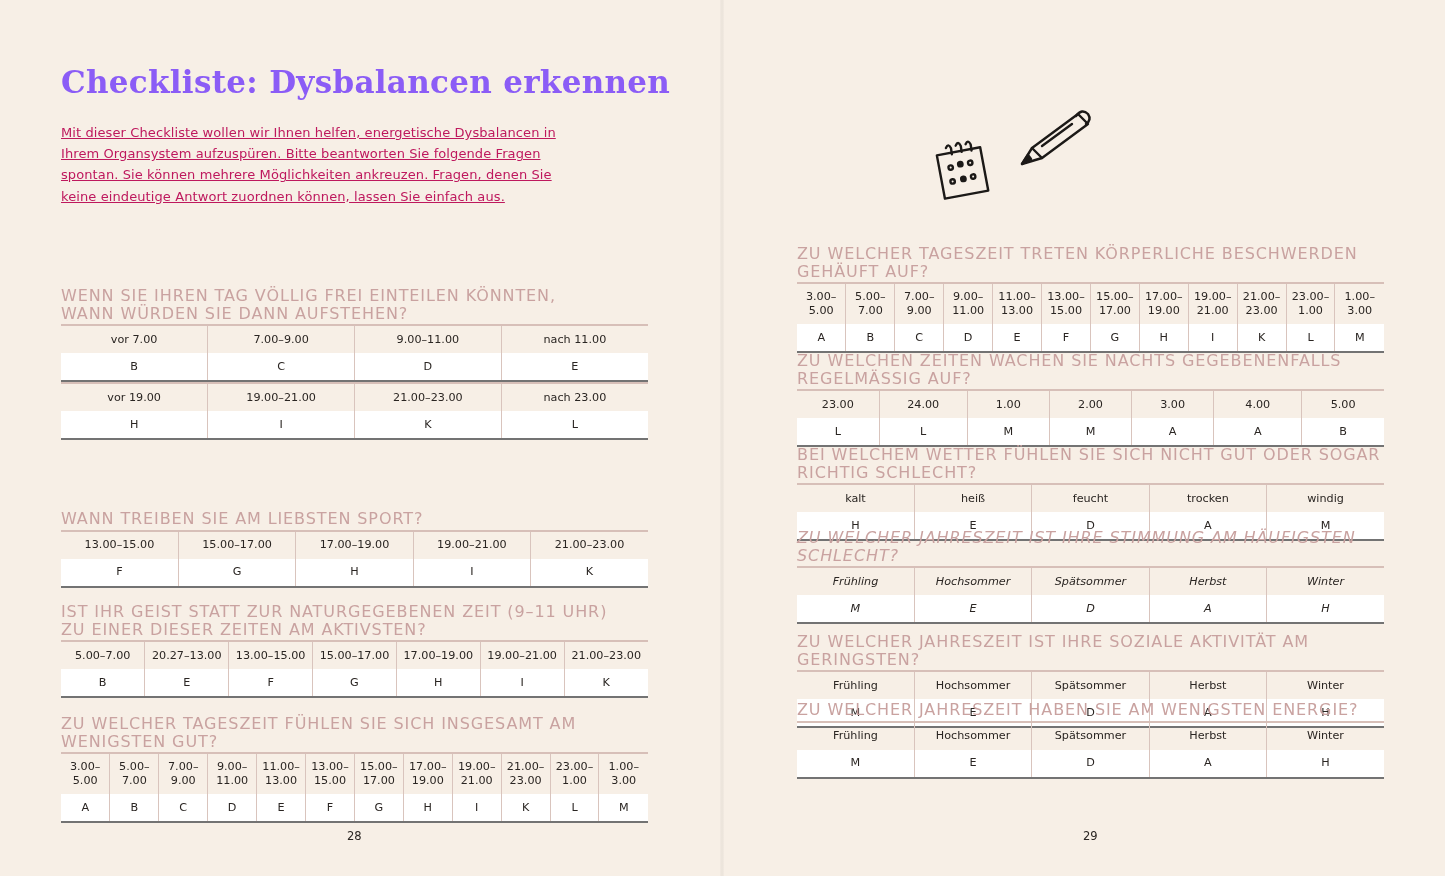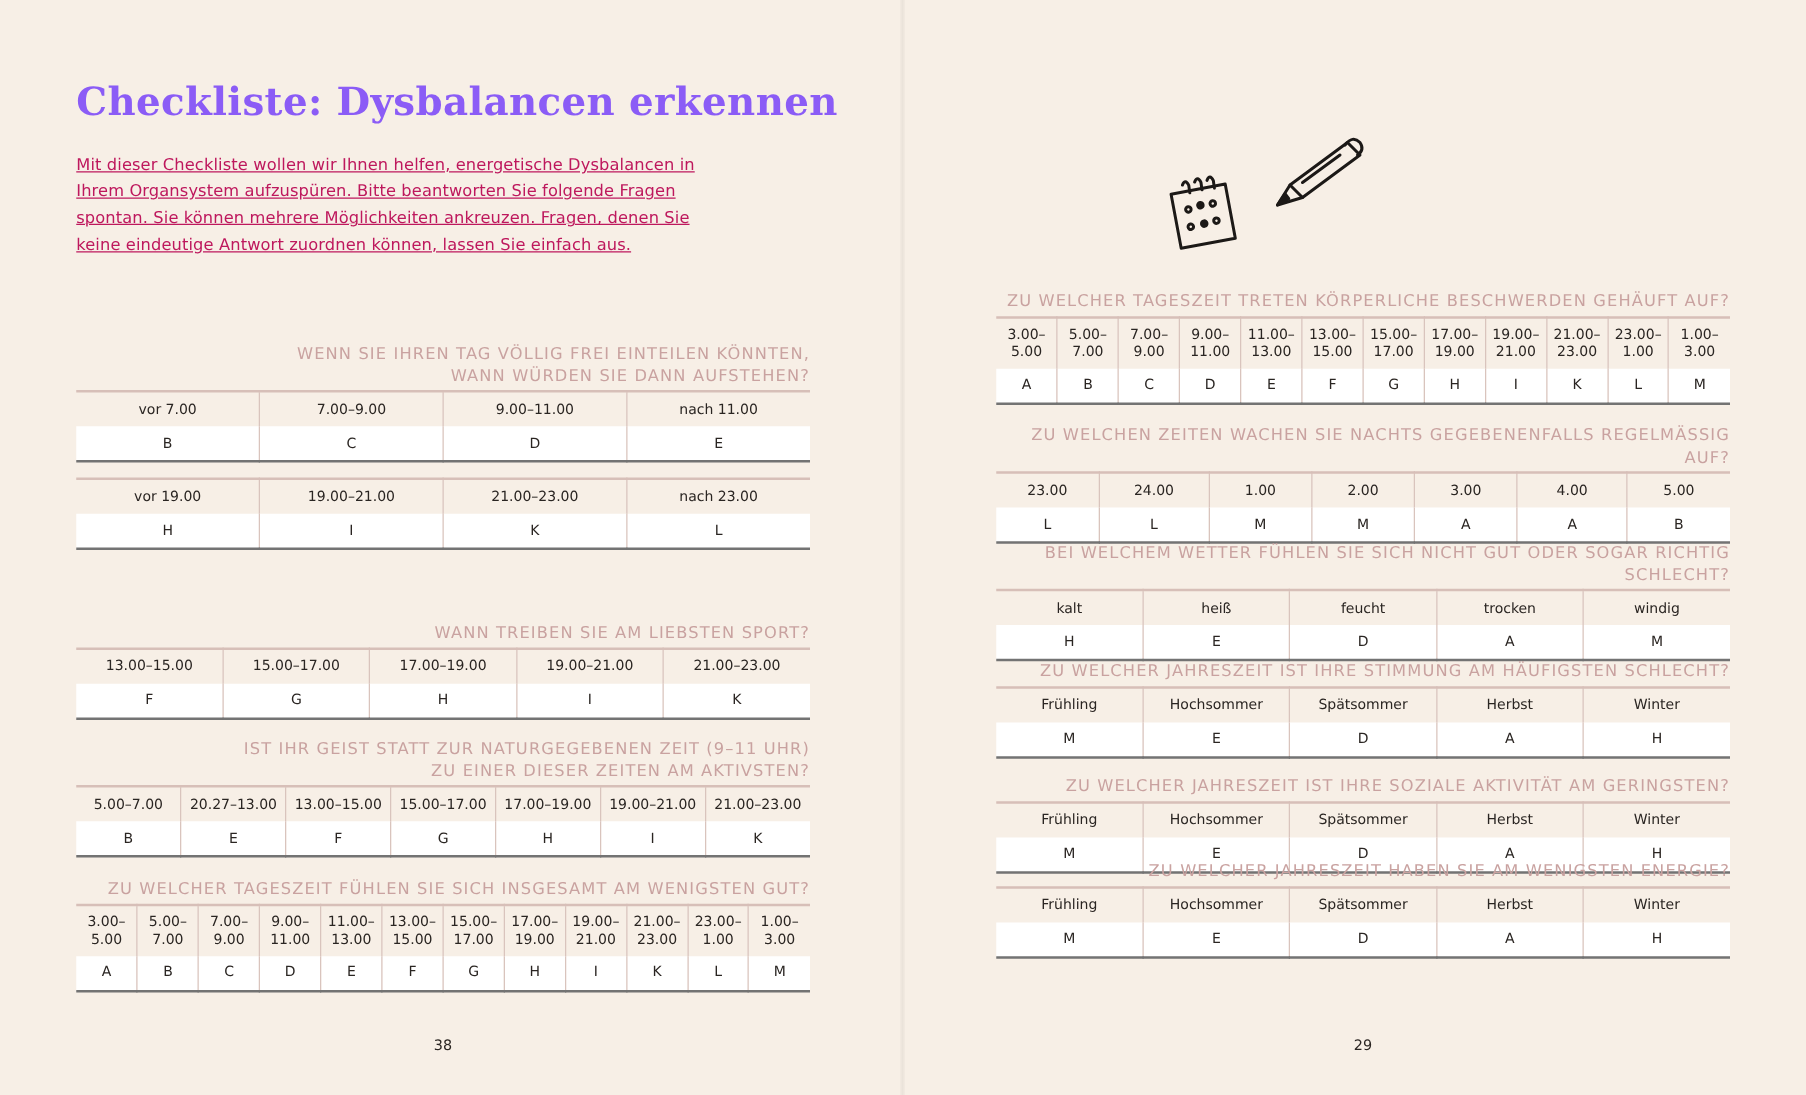--- a/index.html
+++ b/index.html
@@ -23,23 +23,23 @@
     font-family: "DejaVu Serif", serif; font-weight: bold;
     font-size: 31px; letter-spacing: 0.3px; color: #8b5cf6;
   }
   .intro {
     position: absolute; left: 61px; top: 122px; width: 520px; margin: 0;
     font-size: 13px; line-height: 21.2px; color: #be185d; letter-spacing: 0.1px; text-decoration: underline;
   }
 
   .block { position: absolute; }
   .q {
-    font-size: 13px; letter-spacing: 0.9px; color: #c9a2a0;
+    font-size: 16px; letter-spacing: 0.9px; color: #c9a2a0;
     text-transform: uppercase; line-height: 17.5px;
-    margin: 4px 0 2px 0; font-weight: normal; text-align: right;
+    margin: 16px 0 2px 0; font-weight: normal;
   }
   table.opts {
     border-collapse: collapse; width: 100%; table-layout: fixed;
     border-top: 2px solid #d7bfb8; border-bottom: 2px solid #737373;
   }
   table.opts td {
     text-align: center; font-size: 11.2px; color: #2a2522;
     border-left: 1px solid #d9c4bd; padding: 0; line-height: 14px;
   }
   table.opts td:first-child { border-left: none; }
@@ -188,21 +188,21 @@
       <td>H</td>
       <td>I</td>
       <td>K</td>
       <td>L</td>
       <td>M</td>
     </tr>
   </tbody>
     </table>
 </div>
 
-<div class="pgnum" style="left:347px;">38</div>
+<div class="pgnum" style="left:347px;">28</div>
 
 <svg class="icon-cal" width="62" height="66" viewBox="0 0 62 66">
   <g fill="none" stroke="#1c1917" stroke-width="2.4" stroke-linecap="round" stroke-linejoin="round" transform="rotate(-8 31 33)">
     <path d="M8 16 L52 14 L54 58 L10 60 Z"></path>
     <path d="M18 10 q3 -5 5 1 v6"></path>
     <path d="M28 9 q3 -5 5 1 v6"></path>
     <path d="M38 9 q3 -5 5 1 v6"></path>
     <circle cx="20" cy="30" r="2.2"></circle>
     <circle cx="30" cy="28" r="2.2" fill="#1c1917"></circle>
     <circle cx="40" cy="28" r="2.2"></circle>
@@ -307,21 +307,21 @@
       <td>H</td>
       <td>E</td>
       <td>D</td>
       <td>A</td>
       <td>M</td>
     </tr>
   </tbody>
     </table>
 </div>
 
-<div class="block" style="left:797px; top:525px; width:587px;">
+<div class="block" style="left:797px; top:513px; width:587px;font-style:italic;">
   <div class="q">Zu welcher Jahreszeit ist Ihre Stimmung am häufigsten schlecht?</div>
   <table class="opts">
     <tbody>
         <tr class="h">
       <td>Frühling</td>
       <td>Hochsommer</td>
       <td>Spätsommer</td>
       <td>Herbst</td>
       <td>Winter</td>
     </tr>

